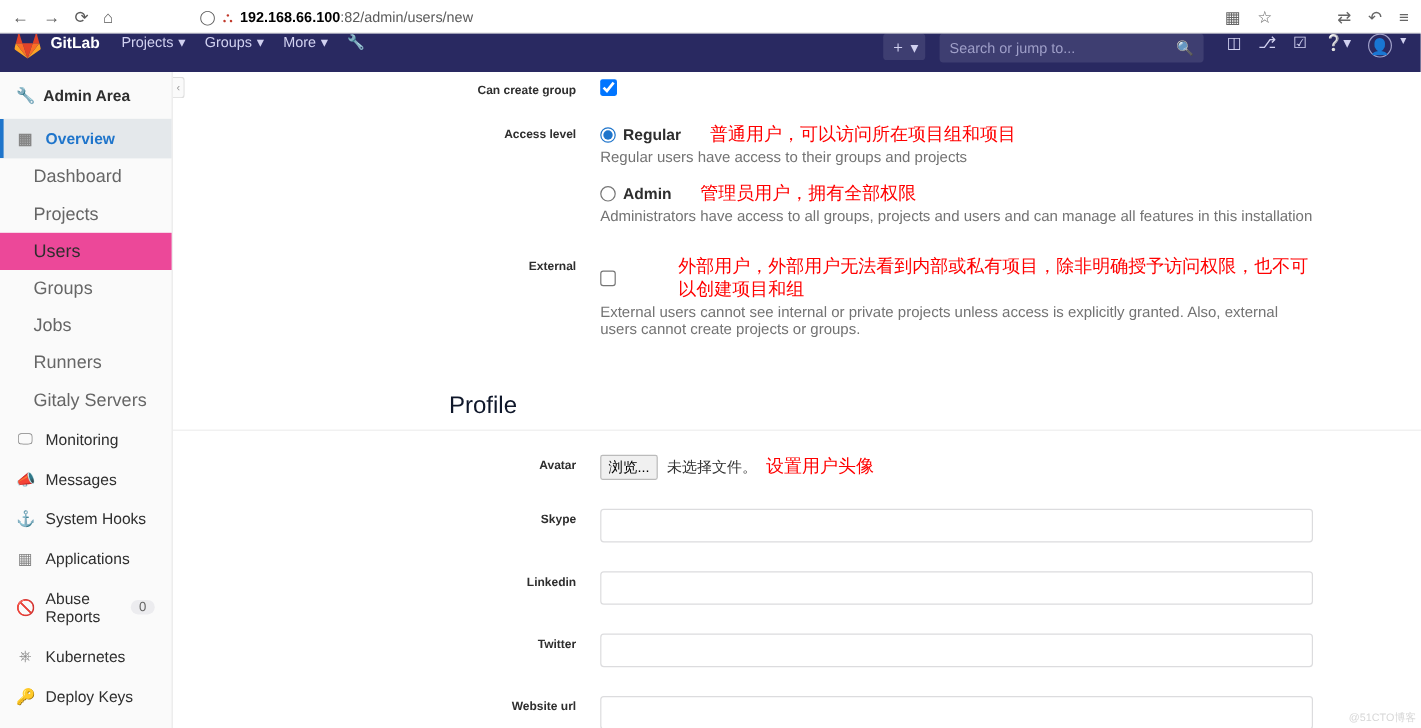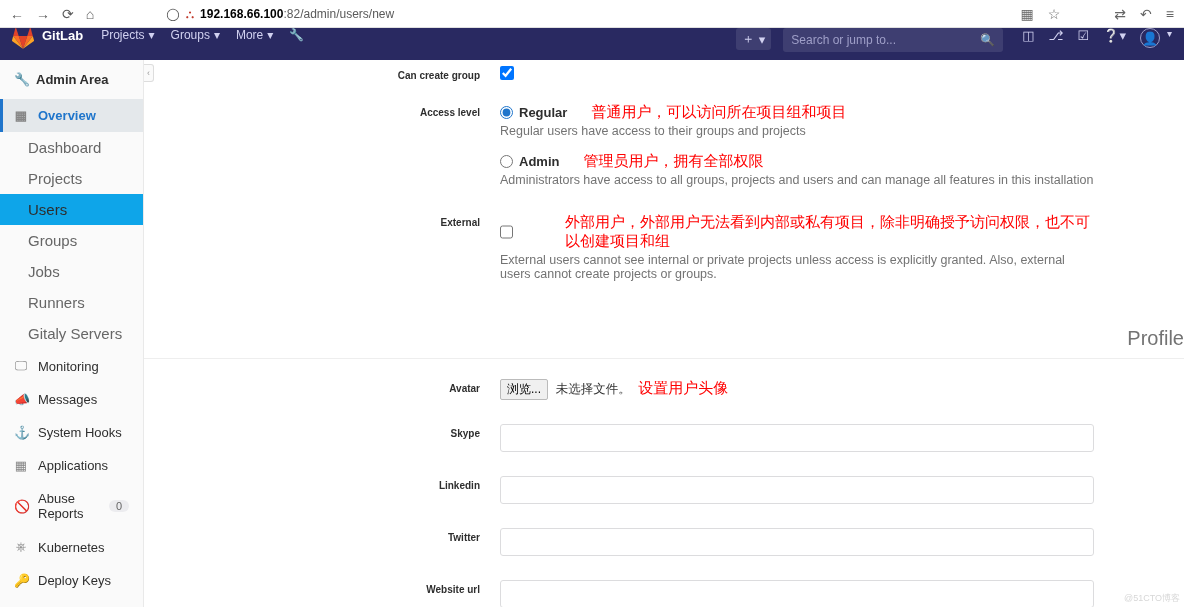--- a/index.html
+++ b/index.html
@@ -17,34 +17,34 @@
 .top-nav .plus-box { background: rgba(255,255,255,0.1); padding: 2px 6px; border-radius: 3px; margin-right: 12px; display:flex; align-items:center; gap:4px;}
 .top-nav .search-box { background: rgba(255,255,255,0.1); border-radius: 3px; height: 24px; width: 220px; display: flex; align-items: center; padding: 0 8px; font-size: 12px; color: #9f9fc8; margin-right: 12px; }
 .top-nav .search-box .si { margin-left: auto; }
 .top-nav .right-icon { margin: 0 7px; cursor: pointer; }
 .layout { display: flex; height: calc(607px - 28px - 32px); position: relative; }
 .sidebar { width: 144px; background: #fafafa; border-right: 1px solid #e9e9e9; display: flex; flex-direction: column; font-size: 13px; }
 .sidebar .hdr { display: flex; align-items: center; gap: 8px; padding: 12px 14px; font-weight: 600; color: #2e2e2e; }
 .sidebar .item { display: flex; align-items: center; gap: 10px; padding: 9px 14px; color: #2e2e2e; cursor: pointer; }
 .sidebar .item.active { background: #e4e8eb; box-shadow: inset 3px 0 0 #1f75cb; font-weight: 600; color: #1f75cb; }
 .sidebar .sub { padding: 7px 14px 7px 28px; color: #666; cursor: pointer; font-size: 15px; }
-.sidebar .sub.active { background: #0ea5e9; color: #2e2e2e; font-weight: 500; }
+.sidebar .sub.active { background: #ec4899; color: #2e2e2e; font-weight: 500; }
 .sidebar .badge { margin-left: auto; background: #ececef; border-radius: 10px; padding: 0 7px; font-size: 11px; color: #666; }
 .sidebar .spacer { flex: 1; }
 .collapse-tab { position: absolute; left: 144px; top: 4px; width: 10px; height: 18px; border: 1px solid #ddd; border-left:none; border-radius: 0 3px 3px 0; background:#fafafa; font-size:9px; color:#999; display:flex; align-items:center; justify-content:center;}
 .main { flex: 1; overflow: auto; padding: 0 0 20px 0; }
 .form-row { display: flex; align-items: flex-start; padding: 6px 0; }
 .form-label { width: 356px; text-align: right; padding-right: 20px; padding-top: 4px; font-size: 10px; color: #2e2e2e; font-weight: 600; }
 .form-field { flex: 1; padding-right: 90px; }
 .form-field input[type=text] { width: 100%; height: 28px; border: 1px solid #dcdcde; border-radius: 3px; padding: 0 8px; font-size: 13px; }
 .help-text { font-size: 12.5px; color: #737373; margin-top: 2px; }
 .radio-line { display: flex; align-items: center; gap: 6px; font-size: 13px; margin-bottom: 2px; }
 .radio-line b { font-weight: 600; }
 .anno { color: #ff0000; font-size: 15px; margin-left: 18px; font-weight: 400; }
-.section-head { font-size: 20px; color: #737373; padding: 10px 0 8px 230px; border-bottom: 1px solid #eee; margin-bottom: 14px; text-align: right; }
+.section-head { font-size: 20px; color: #0f172a; padding: 10px 0 8px 230px; border-bottom: 1px solid #eee; margin-bottom: 14px; }
 .file-btn { border: 1px solid #bbb; background: #f0f0f0; padding: 1px 6px; font-size: 12px; border-radius: 2px; }
 .file-status { font-size: 12.5px; color: #333; margin-left: 4px; }
 .ico { display:inline-block; width:14px; text-align:center; color:#868686;}
 .watermark { position:absolute; right:4px; bottom:2px; font-size:9px; color:#d7d7d7;}
 input[type=checkbox]{ width:14px; height:14px;}
 input[type=radio]{ width:13px; height:13px;}
 </style>
 </head>
 <body>
 

